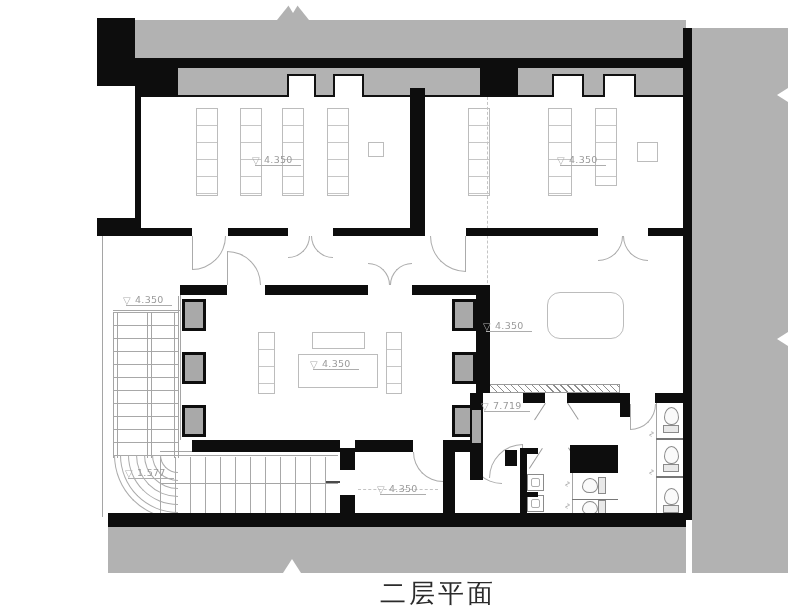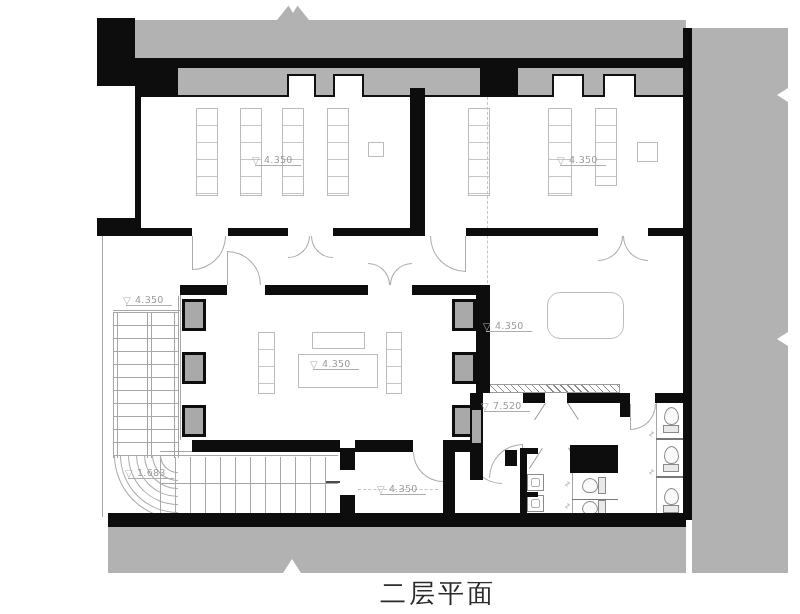--- a/index.html
+++ b/index.html
@@ -222,19 +222,19 @@
   <div class="a notch-up" style="left:283px;top:559px;"></div>
   <div class="a notch-left" style="left:777px;top:88px;"></div>
   <div class="a notch-left" style="left:777px;top:332px;"></div>
 
   <div class="a" style="left:0;top:0;width:0;height:0;">
       <div class="level" style="left: 255px; top: 148px;"><span class="num">4.350</span><span class="tri">▽</span></div>
       <div class="level" style="left: 560px; top: 148px;"><span class="num">4.350</span><span class="tri">▽</span></div>
       <div class="level" style="left: 313px; top: 352px;"><span class="num">4.350</span><span class="tri">▽</span></div>
       <div class="level" style="left: 486px; top: 314px;"><span class="num">4.350</span><span class="tri">▽</span></div>
       <div class="level" style="left: 126px; top: 288px;"><span class="num">4.350</span><span class="tri">▽</span></div>
-      <div class="level" style="left: 128px; top: 461px;"><span class="num">1.683</span><span class="tri">▽</span></div>
-      <div class="level" style="left: 484px; top: 394px;"><span class="num">7.520</span><span class="tri">▽</span></div>
+      <div class="level" style="left: 128px; top: 461px;"><span class="num">1.577</span><span class="tri">▽</span></div>
+      <div class="level" style="left: 484px; top: 394px;"><span class="num">7.719</span><span class="tri">▽</span></div>
       <div class="level" style="left: 380px; top: 477px;"><span class="num">4.350</span><span class="tri">▽</span></div>
     </div>
 
   <div class="title">二层平面</div>
 </div>
 
 </body></html>

